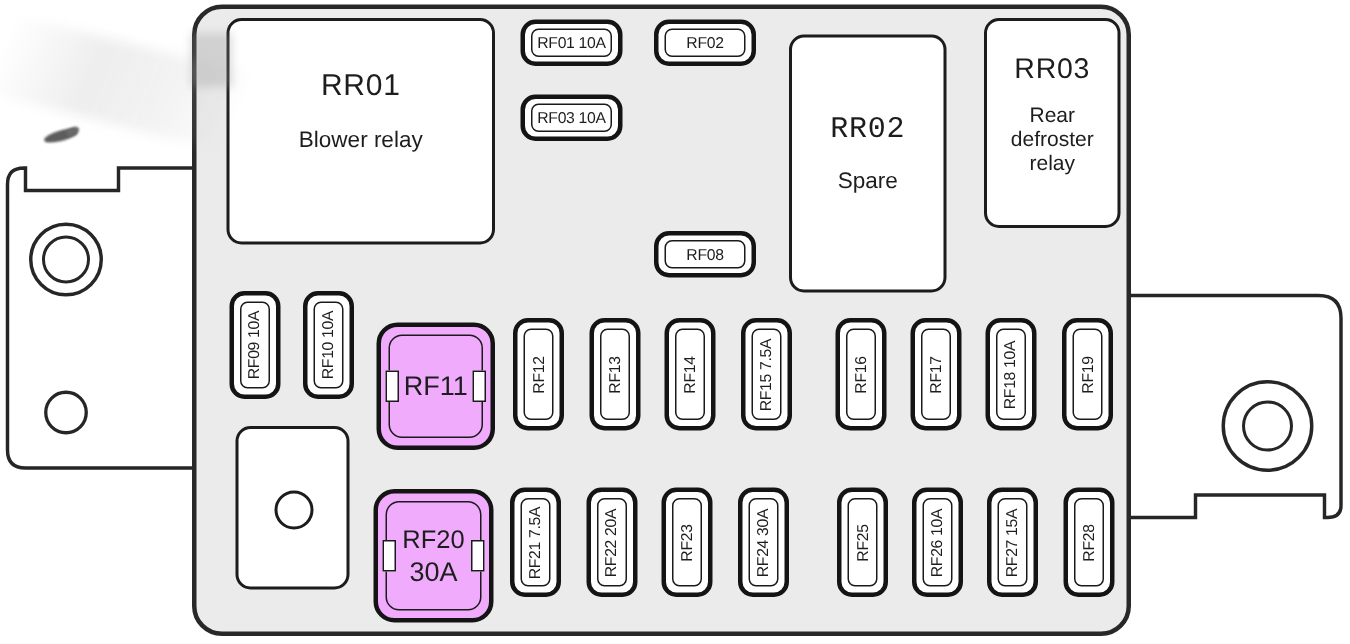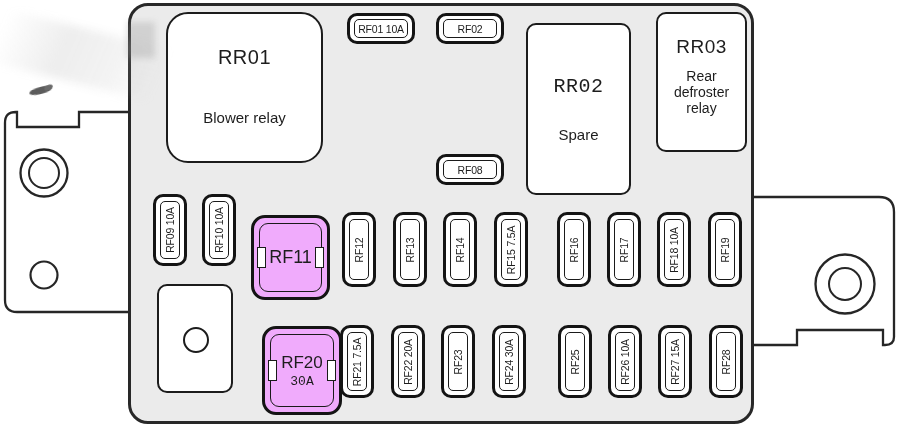--- a/index.html
+++ b/index.html
@@ -19,26 +19,26 @@
   }
 
   
   .relay-big {
     position:absolute; z-index:2; background:#fff;
     border:2px solid #1c1c1c; border-radius:10px;
     display:flex; flex-direction:column; align-items:center; text-align:center;
   }
   .relay-big .title { font-size:20px; letter-spacing:0.5px; }
   .relay-big .desc  { font-size:15px; }
-  #rr01 { left:166px; top:12px;  width:157px; height:151px;border-radius:22px; }
+  #rr01 { left:151px; top:12px;  width:179px; height:151px; }
   #rr01 .title { margin-top:32px; }
-  #rr01 .desc  { margin-top:40px; }
+  #rr01 .desc  { margin-top:16px; }
   #rr02 { left:526px; top:23px;  width:105px; height:172px; }
   #rr02 .title { margin-top:50px;font-family:Liberation Mono, monospace; }
-  #rr02 .desc  { margin-top:28px; }
+  #rr02 .desc  { margin-top:14px; }
   #rr03 { left:656px; top:12px;  width:91px;  height:140px;align-items:center; }
   #rr03 .title { margin-top:22px; font-size:19px; }
   #rr03 .desc  { margin-top:10px; font-size:14px; line-height:16px; padding:0 6px; }
 
   
   .fuse-h {
     position:absolute; z-index:2; width:68px; height:31px; background:#fff;
     border:3px solid #141414; border-radius:10px;
     display:flex; align-items:center; justify-content:center;
   }
@@ -76,23 +76,23 @@
     display:flex; flex-direction:column; align-items:center; justify-content:center;
   }
   .relay-sq .tab {
     position:absolute; width:9px; height:21px; background:#fff;
     border:1.6px solid #1a1a1a; top:50%; margin-top:-11px; z-index:3;
   }
   .relay-sq .tab.l { left:3px; }
   .relay-sq .tab.r { right:3px; }
   #rf11 { left:251px; top:215px; width:79px; height:85px; }
   #rf11 .id { font-size:18px; }
-  #rf20 { left:249px; top:326px; width:80px; height:89px;margin-left:13px; }
+  #rf20 { left:249px; top:326px; width:80px; height:89px; }
   #rf20 .id  { font-size:17px; }
-  #rf20 .amp { font-size:13px; margin-top:1px;font-family:Liberation Mono, monospace; }
+  #rf20 .amp { font-size:18px; margin-top:1px; }
 
   
   .blank-box {
     position:absolute; z-index:2; left:157px; top:284px; width:76px; height:109px;
     background:#fff; border:2px solid #1c1c1c; border-radius:10px;
   }
   .blank-box .hole {
     position:absolute; left:24px; top:41px; width:26px; height:26px;
     border:2px solid #1c1c1c; border-radius:50%; background:#fff;
   }
@@ -148,20 +148,23 @@
   <div class="relay-big" id="rr03">
     <span class="title">RR03</span>
     <span class="desc">Rear defroster relay</span>
   </div>
 
   <div class="fuse-h" style="left:347px;top:13px">
       <span class="inner">RF01 10A</span>
     </div>
   <div class="fuse-h" style="left:436px;top:13px">
       <span class="inner">RF02</span>
+    </div>
+  <div class="fuse-h" style="left:347px;top:63px">
+      <span class="inner">RF03 10A</span>
     </div>
   <div class="fuse-h" style="left:436px;top:154px">
       <span class="inner">RF08</span>
     </div>
 
   <div class="fuse-v" style="left:153px;top:194px;height:72px">
       <span class="inner">
         <i class="vlbl">RF09 10A</i>
       </span>
     </div>

